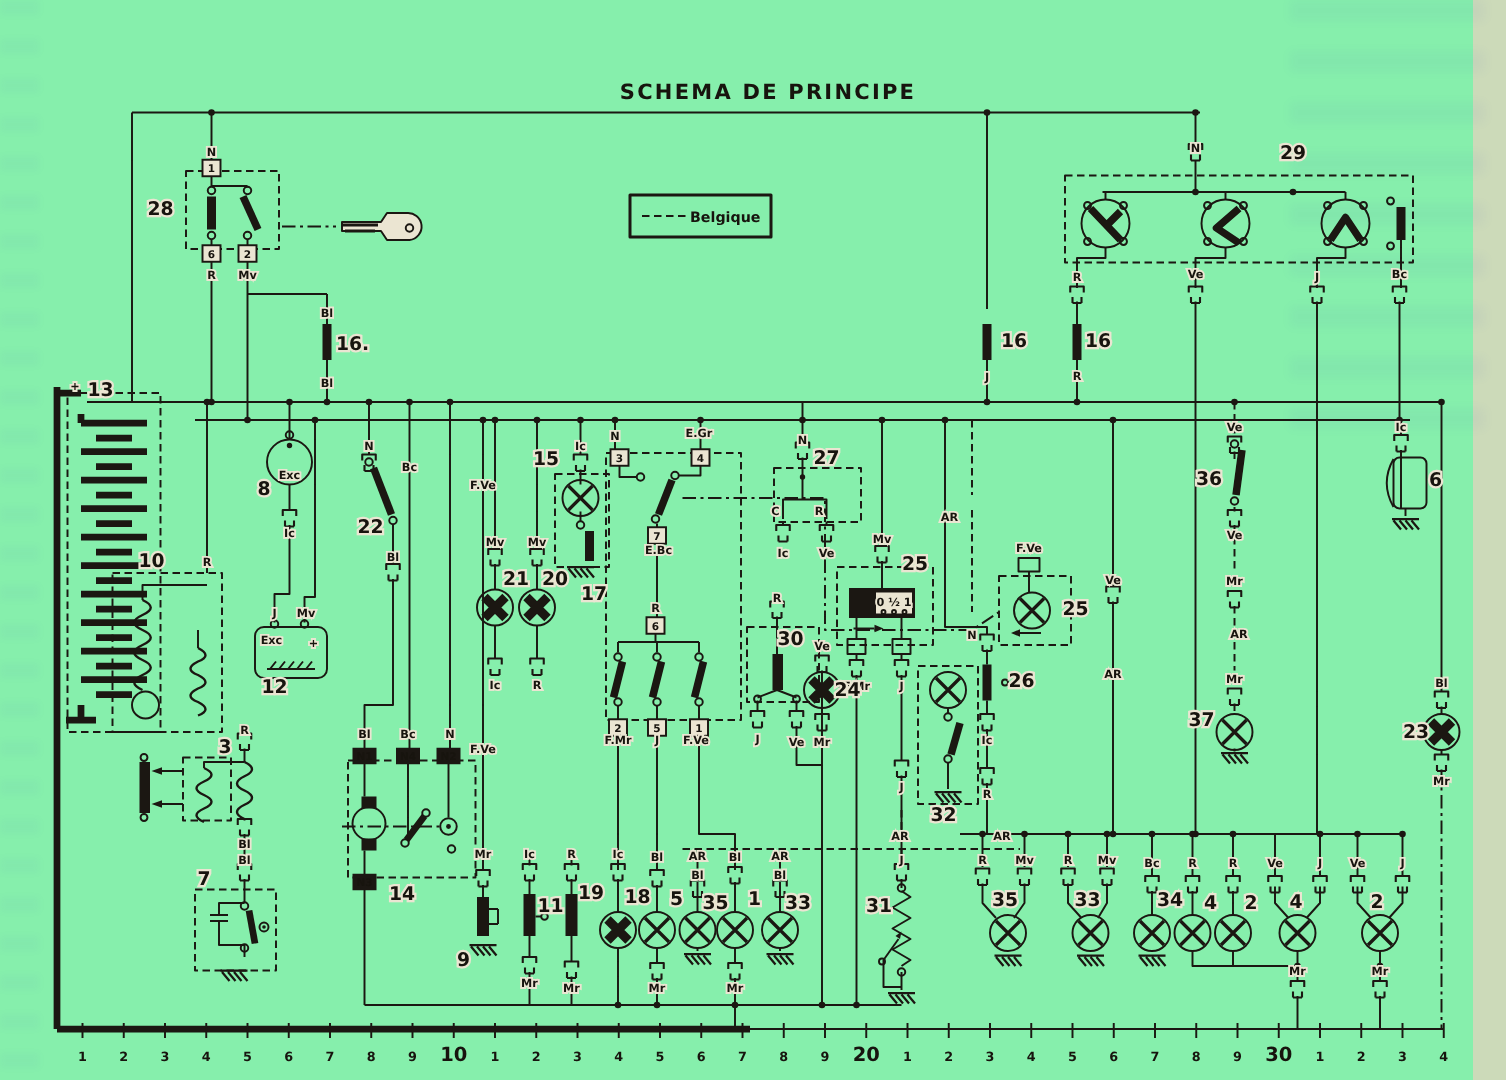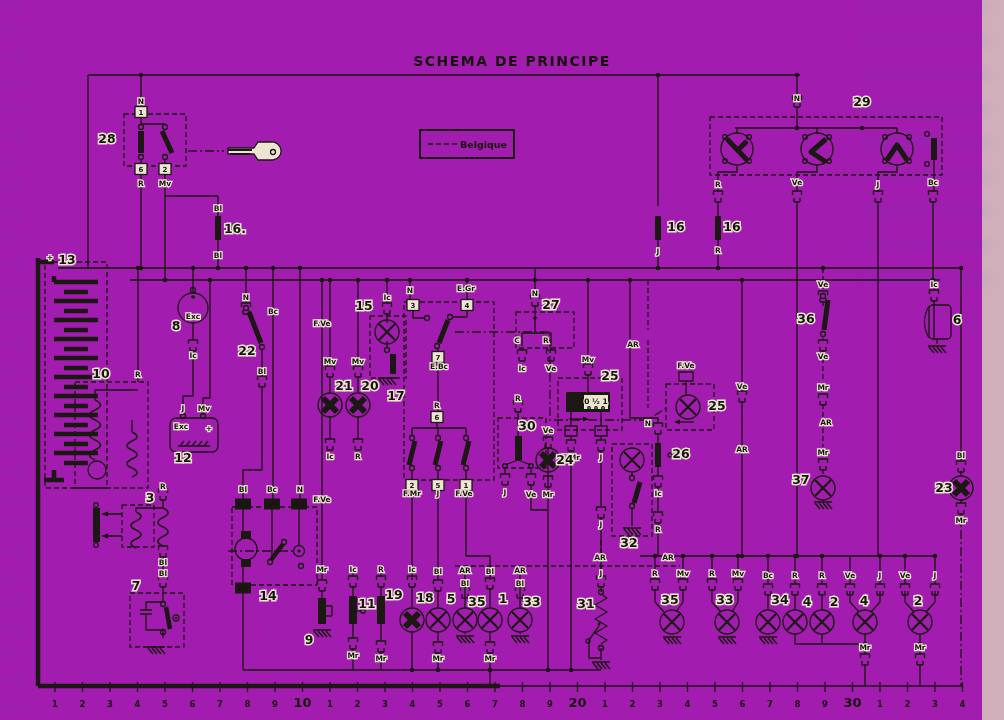--- a/index.html
+++ b/index.html
@@ -1,16 +1,16 @@
 <!DOCTYPE html>
 <html><head>
 <meta charset="utf-8">
 <style>
   html,body{margin:0;padding:0;background:#a9a28a;}
-  .page{position:relative;width:1004px;height:720px;margin:0 auto;background:#a21caf;overflow:hidden;
+  .page{position:relative;width:1004px;height:720px;margin:0 auto;background:#86efac;overflow:hidden;
         box-shadow:0 0 12px rgba(0,0,0,.4);}
   .edge-band{position:absolute;top:0;right:0;width:22px;height:100%;background:#ddd5bd;opacity:.8;}
   .artifact{position:absolute;pointer-events:none;}
   .ghost-tr{top:0;right:14px;width:130px;height:300px;
     background:repeating-linear-gradient(180deg,rgba(70,95,190,.10) 0 14px,rgba(70,95,190,0) 14px 34px);
     filter:blur(3px);opacity:.5;}
   .ghost-l{top:0;left:0;width:26px;height:100%;
     background:repeating-linear-gradient(180deg,rgba(70,95,190,.08) 0 10px,rgba(70,95,190,0) 10px 26px);
     filter:blur(2px);opacity:.5;}
   svg{position:absolute;inset:0;}

